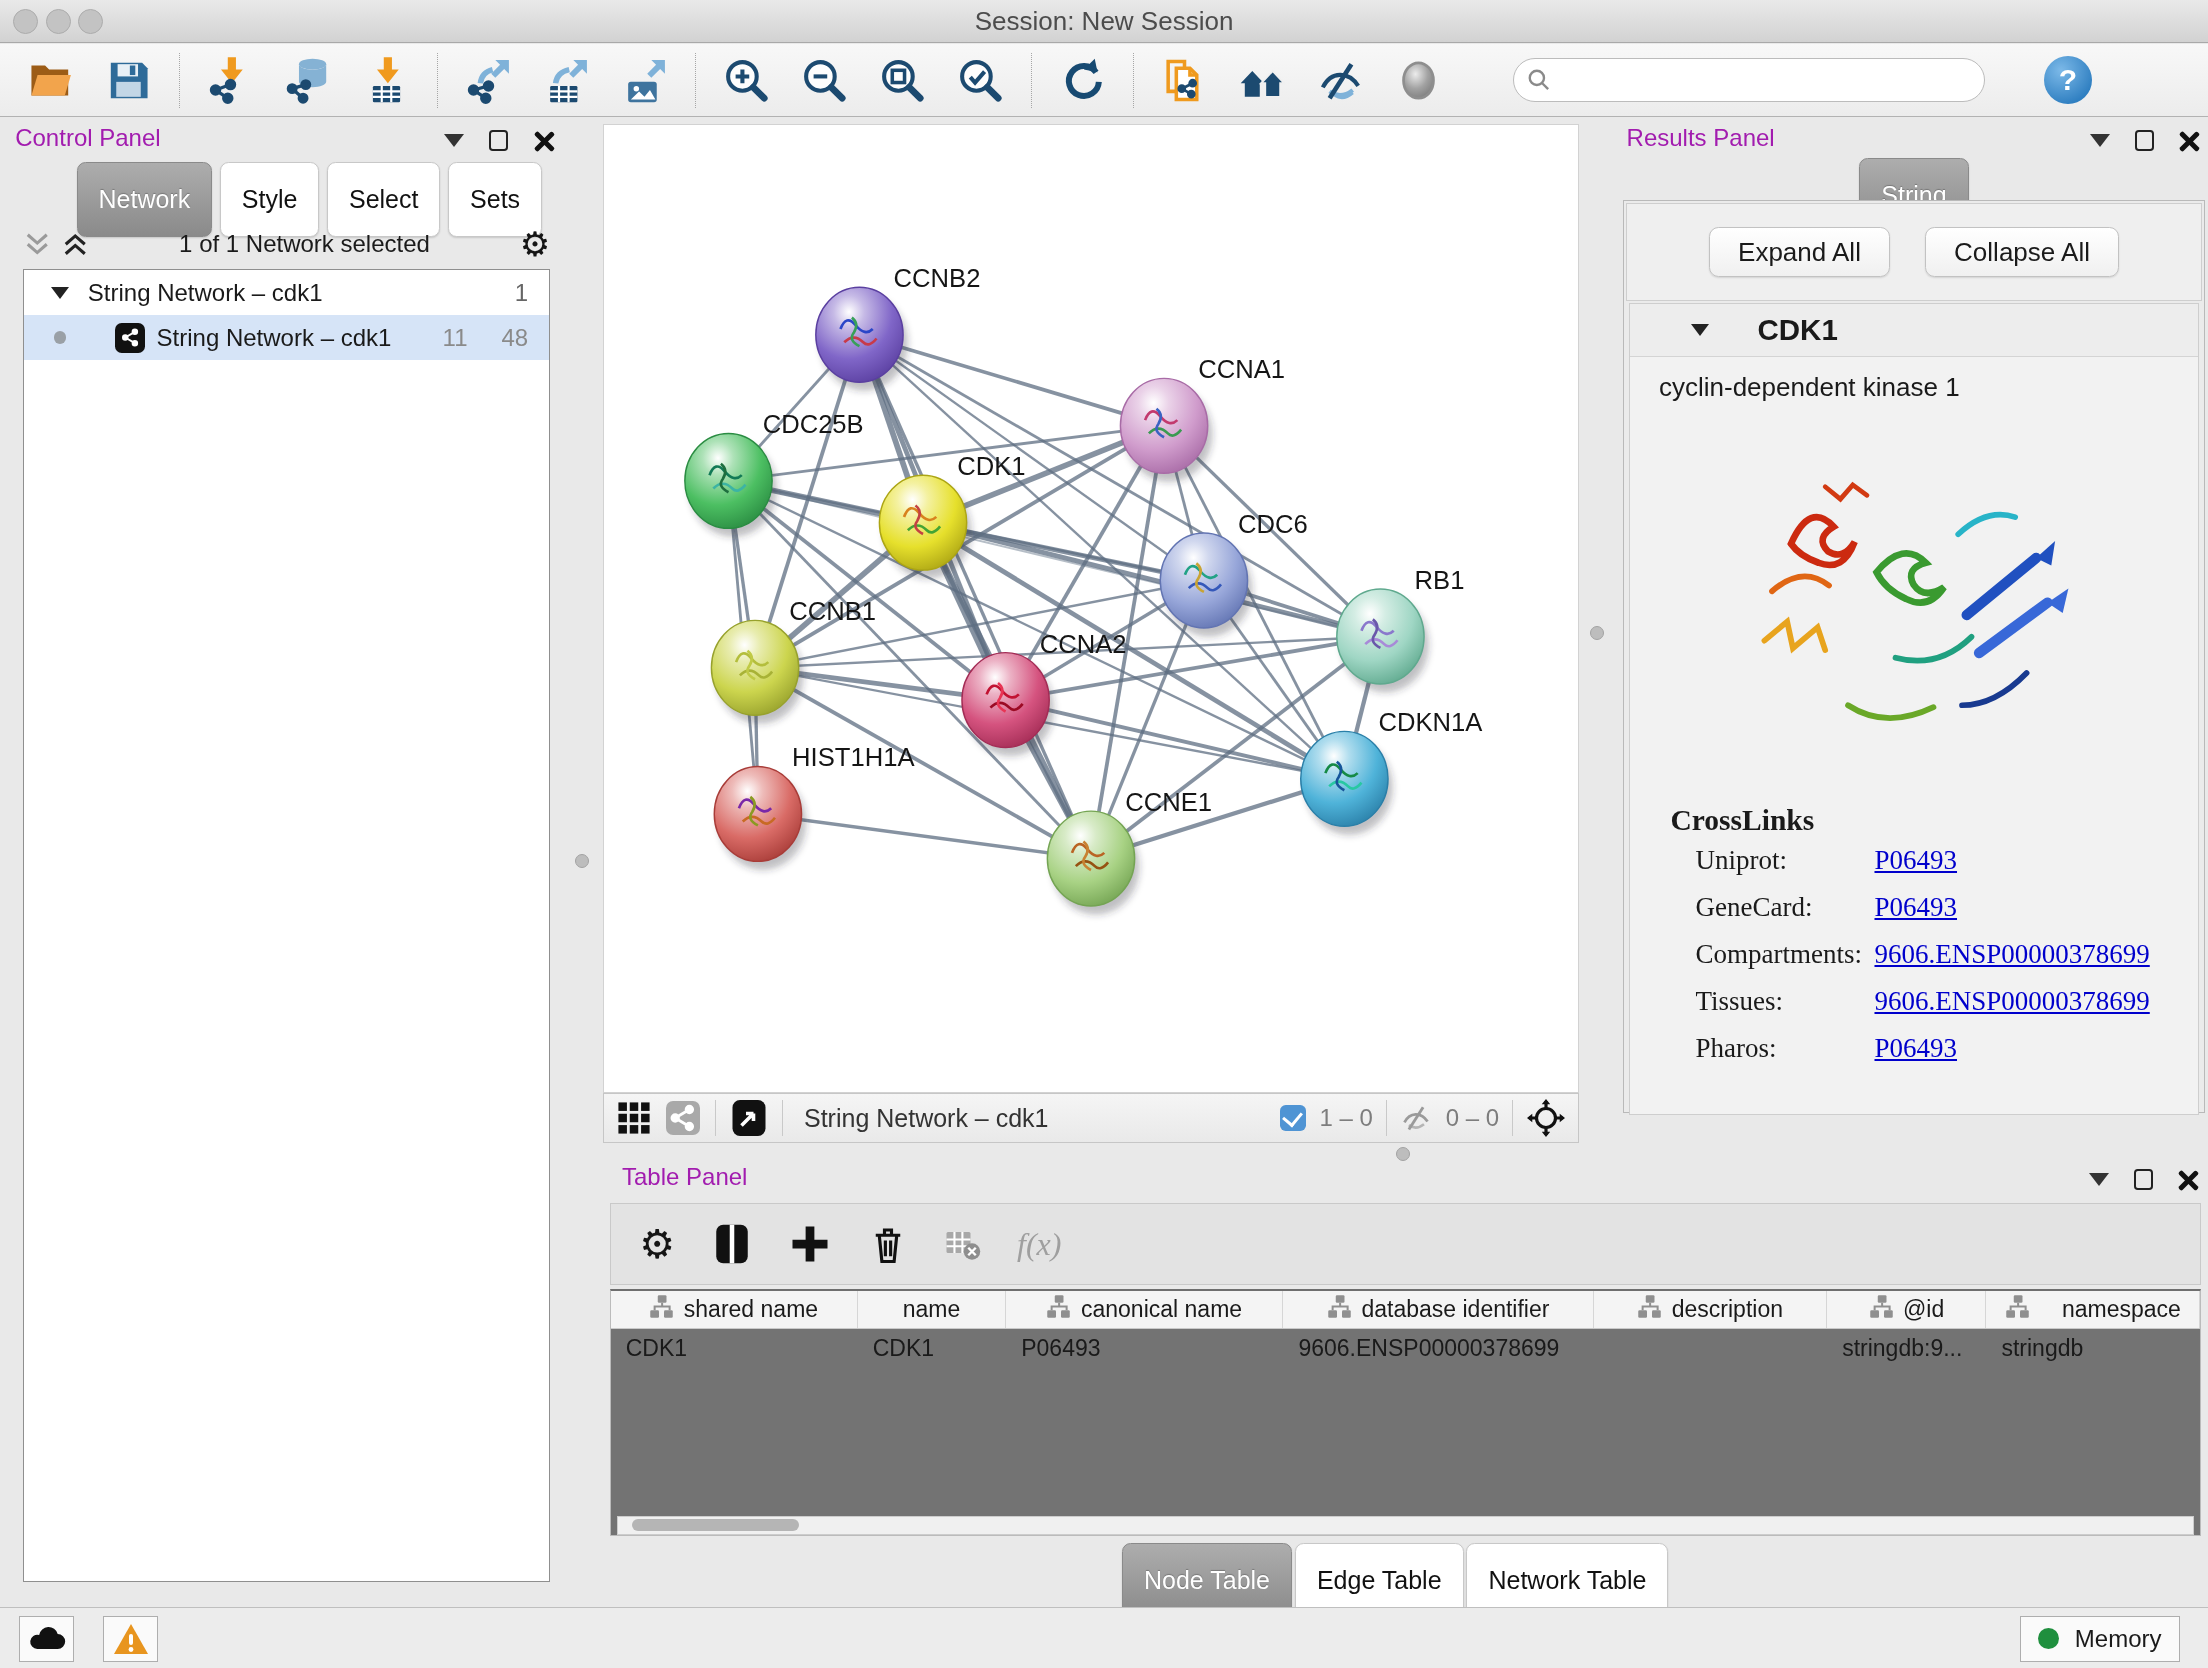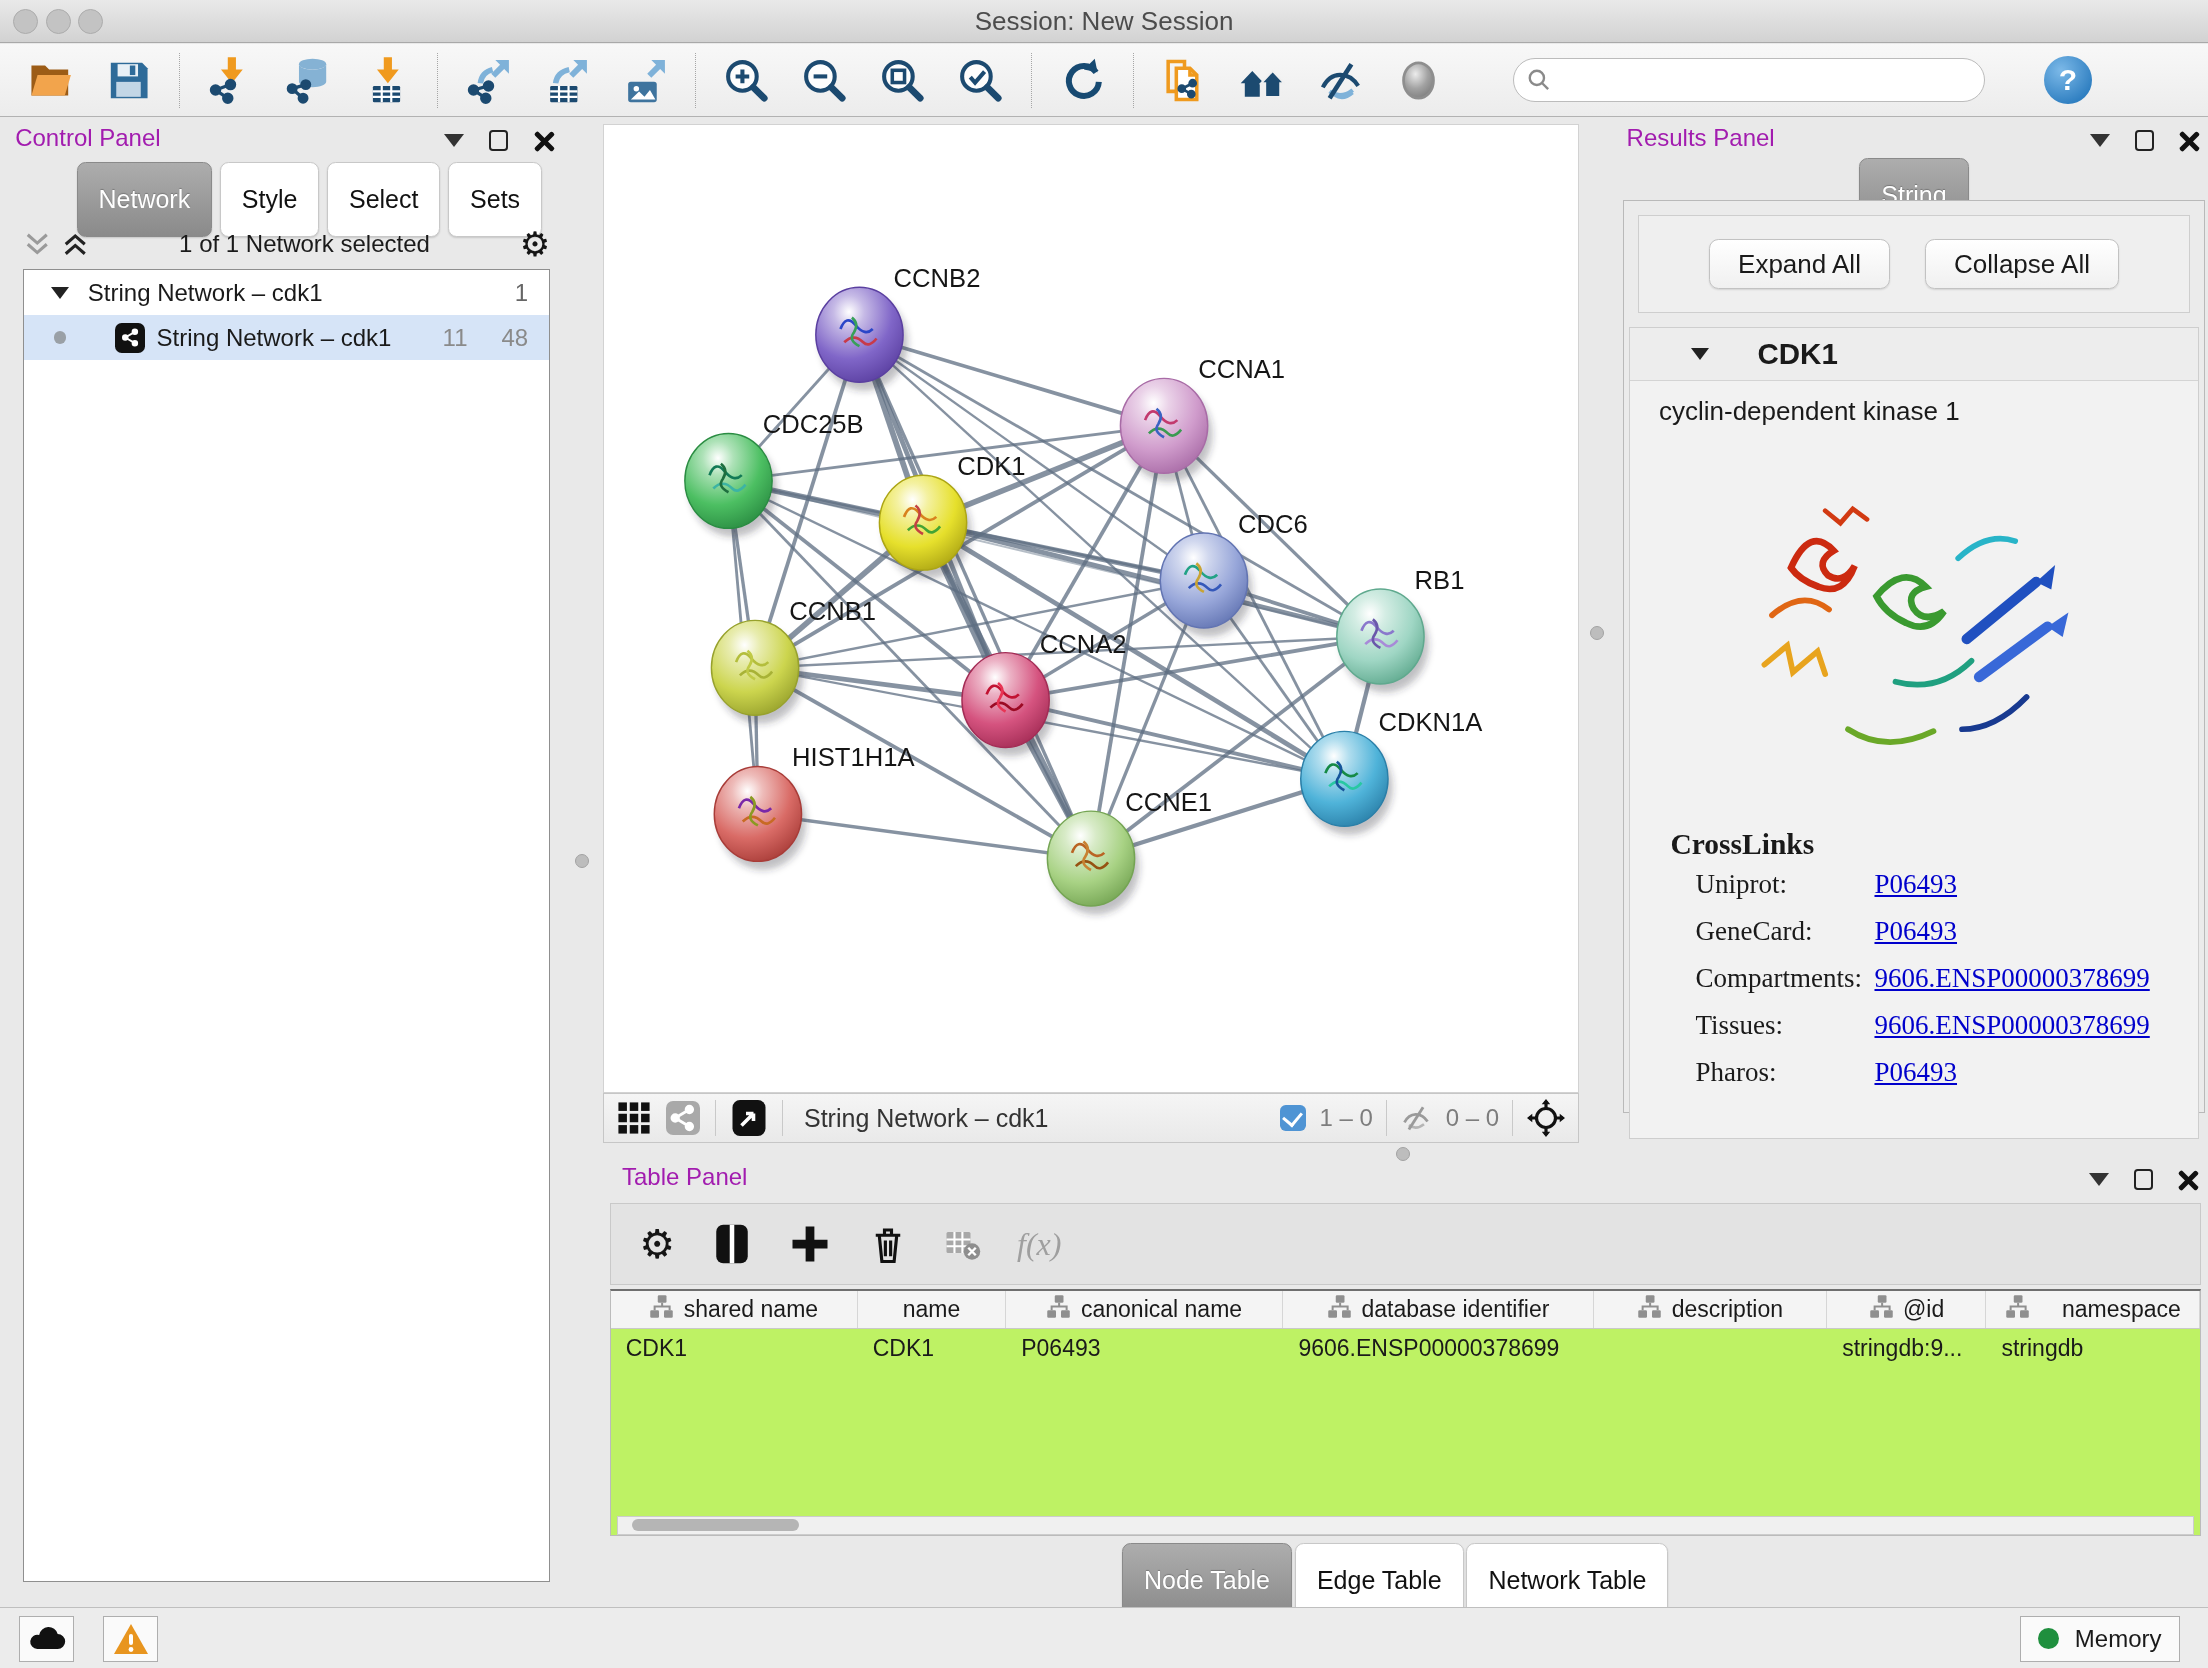--- a/index.html
+++ b/index.html
@@ -66,42 +66,42 @@
   .nt-right { margin-left:auto; display:flex; align-items:center; gap:13.3px; }
   .nt-count { font-size:24px; color:#7d7d7d; }
   .checkbox { width:26px; height:26px; border-radius:5.7px; background:#4f94d4; position:relative; }
   .checkbox::after { content:""; position:absolute; left:5.7px; top:2.9px; width:9.5px; height:14.3px;
     border:solid #fff; border-width:0 3.8px 3.8px 0; transform:rotate(40deg); }
 
   
   .results-panel { position:absolute; left:1619px; top:124px; width:590px; height:1037px; }
   .rp-tab-row { position:absolute; top:34px; left:0; right:0; text-align:center; }
   .rp-outer { position:absolute; left:3.8px; right:3.8px; top:76px; bottom:48px; background:#ebebeb; border:1.9px solid #b9b9b9; }
-  .rp-btnbox { margin:14px; border:1px solid #cecece; background:#efefef; padding:23px 0; text-align:center; }
+  .rp-btnbox { margin:2px; border:1px solid #cecece; background:#efefef; padding:23px 0; text-align:center; }
   .rp-btn { display:inline-block; background:linear-gradient(#ffffff,#f0f0f0); border:1px solid #c2c2c2;
     border-radius:9.5px; font-size:26px; padding:8.6px 28.5px; margin:0 15px; box-shadow:0 1px 1.9px rgba(0,0,0,.12); }
   .rp-main { margin:0 5.7px; border:1px solid #cecece; background:#f2f2f2; height:812px; }
   .rp-genehead { height:53px; background:#ededed; border-bottom:1px solid #d4d4d4; display:flex; align-items:center; gap:48px; padding-left:61px; }
   .rp-gene { font-size:29.5px; font-weight:bold; }
   .rp-desc { font-size:26px; padding:15px 0 0 28.5px; }
   .protein-img { display:block; margin:17px auto 7.6px auto; }
   .xl-title { font-family:"Liberation Serif", serif; font-weight:bold; font-size:29.5px; margin:13.3px 0 7.6px 40px; }
   .xl-row { display:flex; font-family:"Liberation Serif", serif; font-size:27px; margin:0 0 16px 65px; }
   .xl-label { width:179px; color:#1a1a1a; }
   .xl-value { color:#0000cc; text-decoration:underline; }
 
   .split-dot { position:absolute; width:14.3px; height:14.3px; border-radius:50%; background:#bdbdbd; border:1px solid #a3a3a3; }
 
   
   .table-panel { position:absolute; left:603px; top:1163px; width:1605px; height:430px; }
   .tp-toolbar { position:absolute; top:40px; left:6.7px; right:6.7px; height:82px; background:#e3e3e3;
     border:1px solid #c9c9c9; display:flex; align-items:center; gap:36px; padding-left:28.5px; }
   .tp-toolbar svg { width:42px; height:42px; }
   .fx { font-family:"Liberation Serif", serif; font-style:italic; font-size:32px; color:#9f9f9f; }
-  .tbl-box { position:absolute; top:126px; left:6.7px; right:6.7px; height:247px; background:#bef264;
+  .tbl-box { position:absolute; top:126px; left:6.7px; right:6.7px; height:247px; background:#737373;
     border:1px solid #bbb; border-top:2.9px solid #6e6e6e; overflow:hidden; }
   .tbl-head { display:flex; height:38px; background:#f4f4f4; border-bottom:1px solid #c9c9c9; }
   .th { display:flex; align-items:center; justify-content:center; gap:9.5px; font-size:23px; border-right:1px solid #d6d6d6; }
   .tbl-row { display:flex; height:38px; }
   .td { font-size:23px; padding:5.7px 0 0 15px; white-space:nowrap; overflow:hidden; }
   .hscroll { position:absolute; bottom:0; left:6.7px; right:6.7px; height:19px; background:#f0f0f0; border:1px solid #cccccc; }
   .hthumb { position:absolute; left:13.3px; top:1.9px; width:167px; height:12.4px; border-radius:6.7px; background:#b5b5b5; }
   .tp-tabs { position:absolute; top:380px; left:519px; display:flex; gap:2.9px; }
 
   

